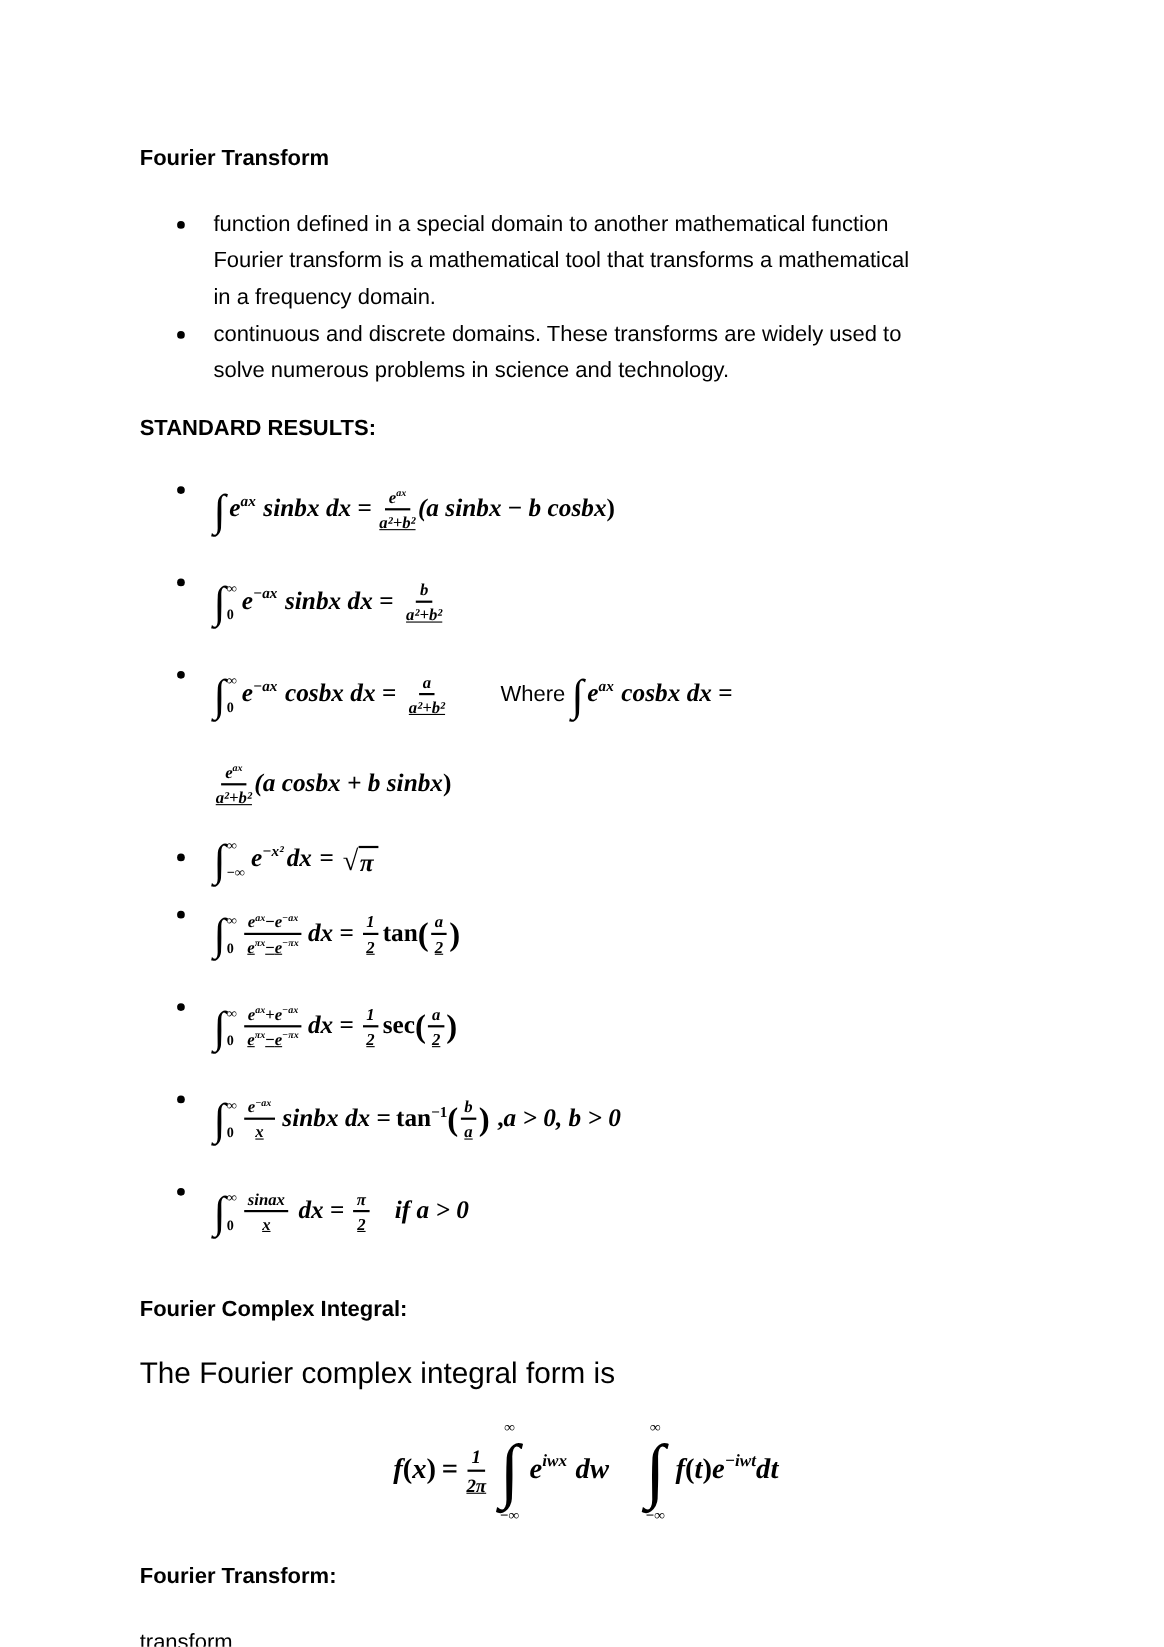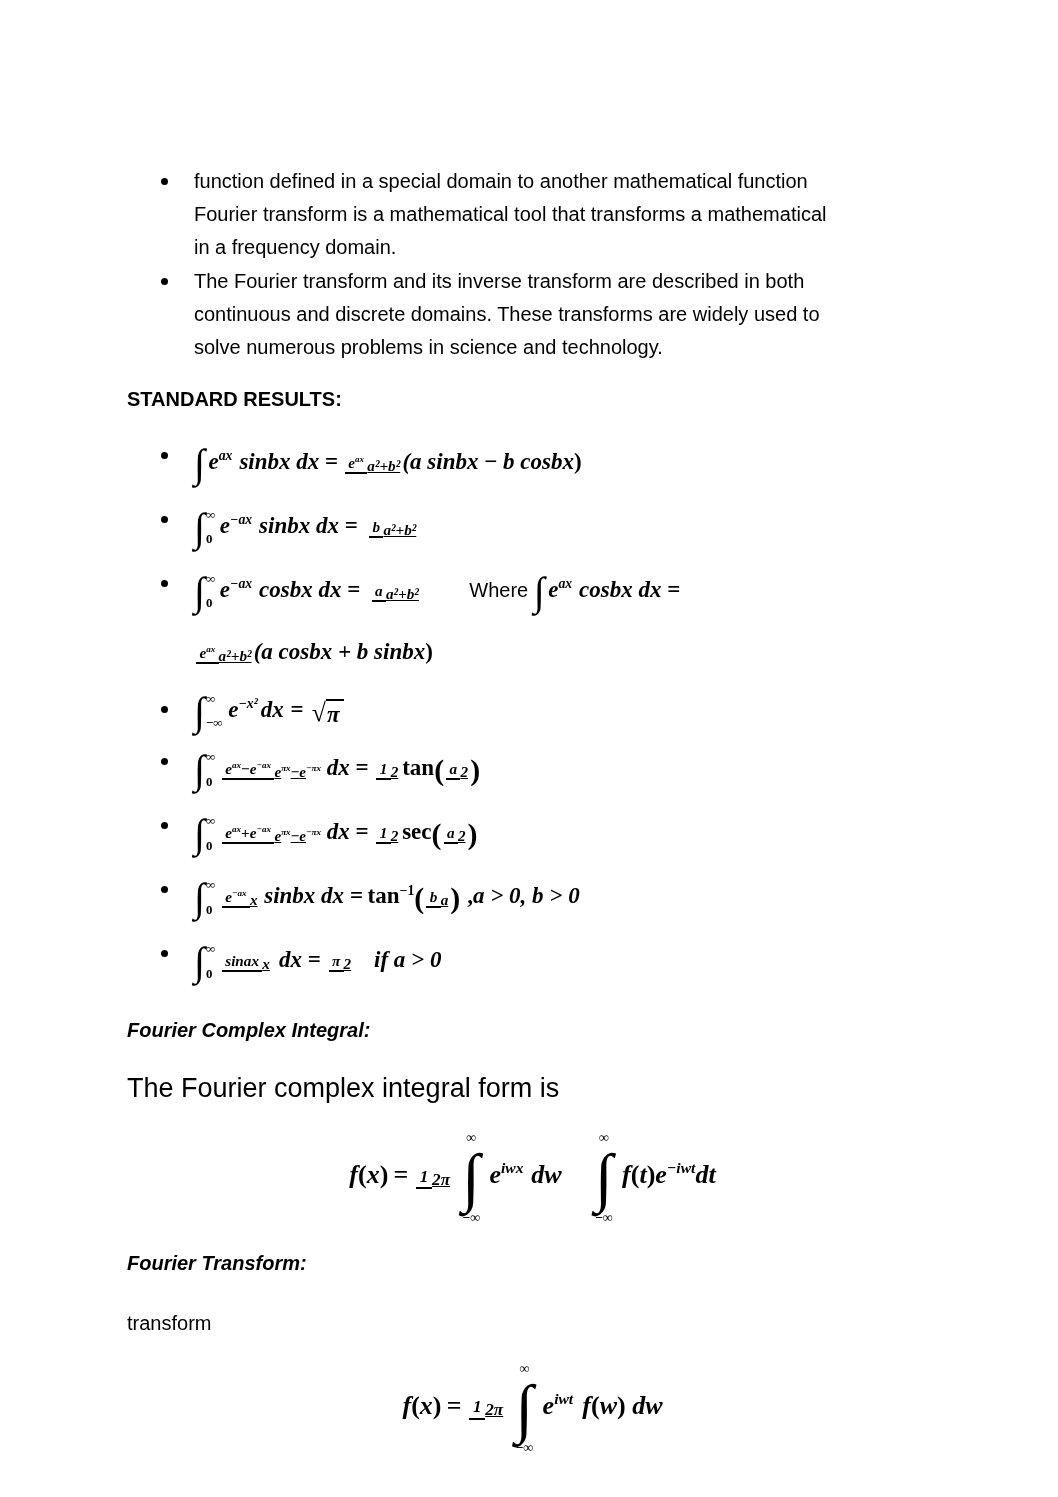--- a/index.html
+++ b/index.html
@@ -29,21 +29,21 @@
 
   .math { font-family:"Liberation Serif", serif; font-weight:bold; font-size:23px; }
   .mrow { display:block; line-height:1; padding:5px 0; white-space:nowrap; }
 
   .mi { font-style:italic; }
   .mr { font-style:normal; }
   .ms { font-family:"Liberation Sans", sans-serif; font-weight:normal; font-style:normal; font-size:20px; }
   .msup { font-size:0.60em; vertical-align:0.65em; font-style:italic; display:inline-block; line-height:1; }
   .msup .mr { font-style:normal; }
 
-  .mfrac { display:inline-flex; flex-direction:row; align-items:center;
+  .mfrac { display:inline-flex; flex-direction:column; align-items:center;
            vertical-align:middle; font-size:0.66em; line-height:1.12; margin:16px 0.14em;
            text-align:center; }
   .mfrac .num { border-bottom:2px solid #000; padding:0 0.22em 1px; display:block; }
   .mfrac .den { padding-top:3px; display:block;text-decoration:underline; }
 
   .mint { display:inline-flex; align-items:stretch; vertical-align:middle; font-style:normal; margin-right:0.05em; }
   .iglyph { font-size:1.75em; line-height:1; font-style:normal; }
   .ilims { display:inline-flex; flex-direction:column; justify-content:space-between;
            font-size:0.56em; font-style:normal; margin-left:1px; padding:1px 0 2px; }
   .ilims .ltop { display:block; }
@@ -61,41 +61,41 @@
   .mbp { font-style:normal; font-size:1.3em; vertical-align:middle; line-height:1; }
   .msp { display:inline-block; }
 
   
   .sec-h2 { margin-top:24px; }
   .ptext { font-size:27px; margin:30px 0 0 0; line-height:33px; }
   .ptext-wide { font-size:20px; margin:28px 0 0 0; line-height:41px; }
   .display-math { text-align:center; white-space:nowrap; margin-top:22px; font-size:26px; }
   .dm1 { margin-top:24px; }
   .dm2 { margin-top:16px; }
-  .sec-h2-b { margin-top:26px;font-style:italic; }
+  .sec-h2-b { margin-top:36px; }
 </style>
 </head>
 <body>
 
 <div class="doc">
 
+  <h2 class="h">Fourier Transform</h2>
 
   <div class="blist">
     <div class="bitem">
       <span class="bullet"></span>
       <div class="li-text">
         <span class="line">function defined in a special domain to another mathematical function</span>
         <span class="line">Fourier transform is a mathematical tool that transforms a mathematical</span>
         <span class="line">in a frequency domain.</span>
       </div>
     </div>
     <div class="bitem">
       <span class="bullet"></span>
       <div class="li-text">
-        <span class="line">The Fourier transform and its inverse transform are described in both</span>
         <span class="line">continuous and discrete domains. These transforms are widely used to</span>
         <span class="line">solve numerous problems in science and technology.</span>
       </div>
     </div>
   </div>
 
   <h2 class="h sec-h2">STANDARD RESULTS:</h2>
 
   <div class="mlist math">
     <div class="mitem">

